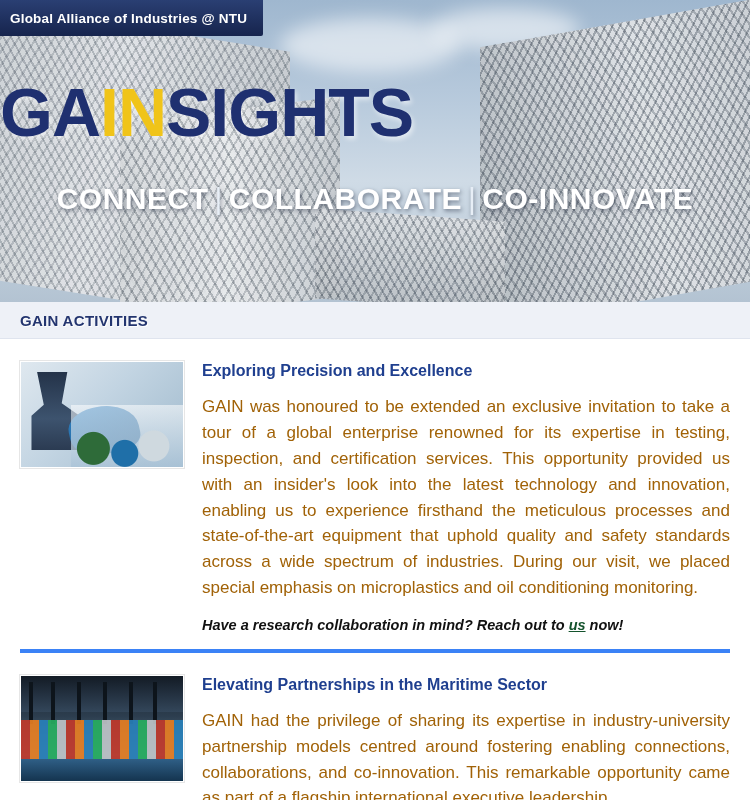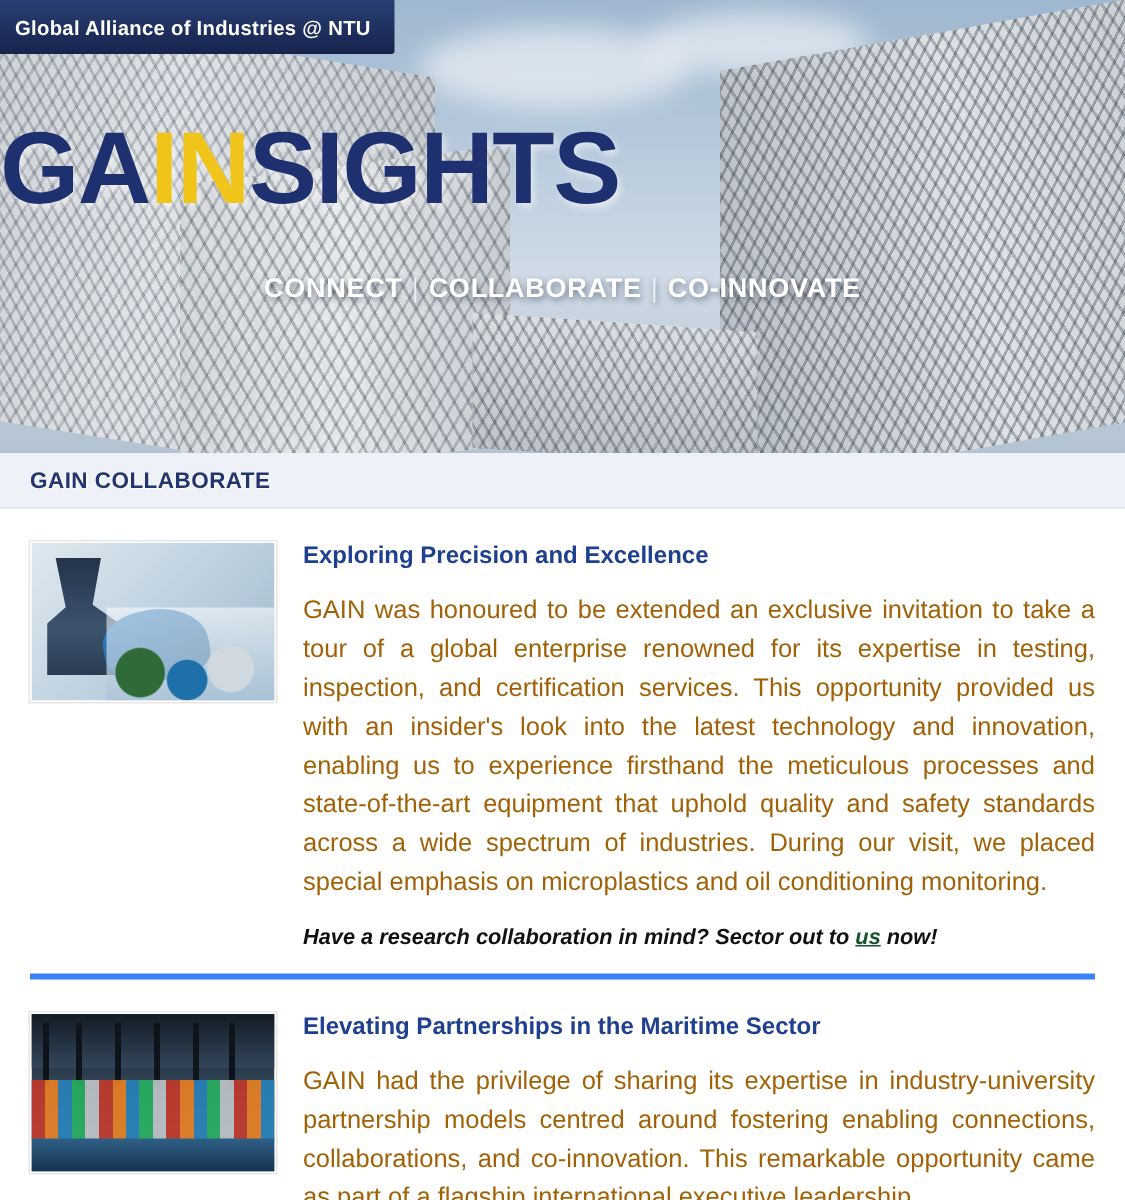--- a/index.html
+++ b/index.html
@@ -123,21 +123,21 @@
   }
   .hero-title .hl { color: #f0c419; }
 
   .hero-sub {
     position: absolute;
     top: 182px;
     left: 0;
     width: 750px;
     text-align: center;
     color: #ffffff;
-    font-size: 18px;
+    font-size: 30px;
     font-weight: bold;
     letter-spacing: .5px;
     text-shadow: 1px 2px 4px rgba(40,50,70,.55);
     z-index: 4;
     white-space: nowrap;
   }
   .hero-sub .sep { color: #e7eef6; font-weight: normal; padding: 0 6px; }
 
   .hero-credit {
     position: absolute;
@@ -297,34 +297,34 @@
     <span>GA</span><span class="hl">IN</span><span>SIGHTS</span>
   </div>
 
   <div class="hero-sub">
     <span>CONNECT</span><span class="sep">|</span><span>COLLABORATE</span><span class="sep">|</span><span>CO-INNOVATE</span>
   </div>
 
 </div>
 
 <div class="section-band">
-  <div class="section-title">GAIN COLLABORATE</div>
+  <div class="section-title">GAIN ACTIVITIES</div>
 </div>
 
 <div class="content">
 
   <div class="article">
     <div class="thumb thumb-lab">
       <div class="glove"></div>
     </div>
     <div class="body-col">
       <h2 class="headline">Exploring Precision and Excellence</h2>
       <p class="para">GAIN was honoured to be extended an exclusive invitation to take a tour of a global enterprise renowned for its expertise in testing, inspection, and certification services. This opportunity provided us with an insider's look into the latest technology and innovation, enabling us to experience firsthand the meticulous processes and state-of-the-art equipment that uphold quality and safety standards across a wide spectrum of industries. During our visit, we placed special emphasis on microplastics and oil conditioning monitoring.</p>
       <p class="cta">
-        <span>Have a research collaboration in mind? Sector out to </span><a href="#">us</a><span> now!</span>
+        <span>Have a research collaboration in mind? Reach out to </span><a href="#">us</a><span> now!</span>
       </p>
     </div>
   </div>
 
   <div class="article">
     <div class="thumb thumb-port">
       <div class="sky"></div>
       <div class="cranes"></div>
       <div class="containers"></div>
       <div class="water"></div>

